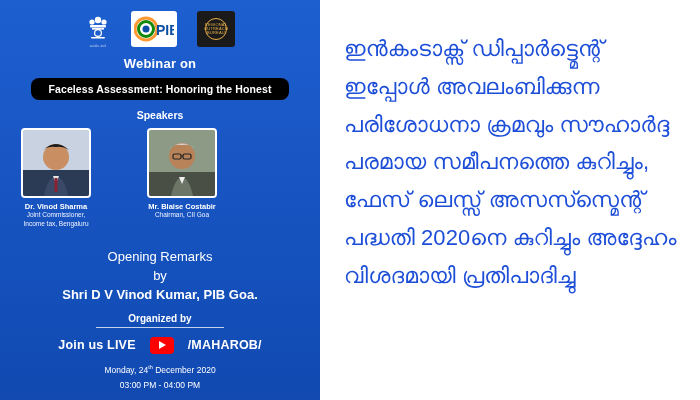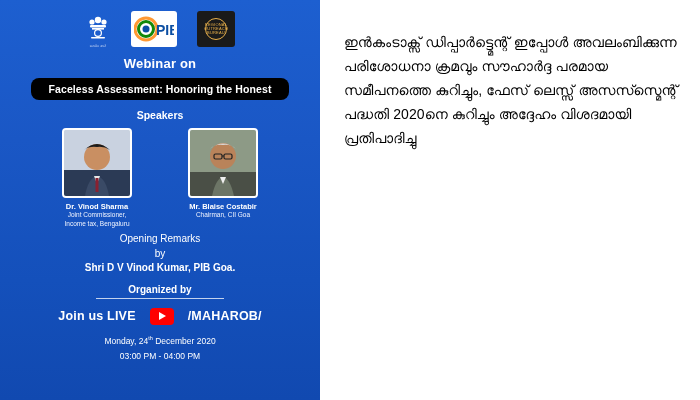--- a/index.html
+++ b/index.html
@@ -117,21 +117,21 @@
     letter-spacing: .1px;
   }
   .speakers-label {
     font-size: 10.5px;
     font-weight: bold;
     margin-top: 9px;
   }
 
   .speakers {
     display: flex;
-    justify-content: center;
+    justify-content: flex-start;
     gap: 34px;
     margin-top: 7px;
   }
   .speaker { width: 92px; }
   .photo-frame {
     width: 66px;
     height: 66px;
     margin: 0 auto;
     border: 2px solid #ffffff;
     border-radius: 4px;
@@ -145,22 +145,22 @@
     margin-top: 4px;
     line-height: 1.25;
   }
   .speaker-role {
     font-size: 6.5px;
     line-height: 1.3;
     color: #f0f4ff;
   }
 
   .remarks {
-    margin-top: 4px;
-    font-size: 10px;
+    margin-top: 20px;
+    font-size: 13px;
     line-height: 1.45;
   }
   .remarks .bold { font-weight: bold; }
   .organized-by {
     margin-top: 8px;
     font-size: 10px;
     font-weight: bold;
   }
   .org-rule {
     width: 128px;
@@ -217,23 +217,23 @@
 
   
   .caption-panel {
     flex: 1;
     background: #ffffff;
     padding: 30px 18px 20px 24px;
     box-sizing: border-box;
   }
   .caption-text {
     font-family: "Liberation Sans", sans-serif;
-    font-size: 14px;
+    font-size: 22px;
     line-height: 1.72;
-    color: #000000;
+    color: #1d4ed8;
     letter-spacing: .1px;
   }
 </style>
 </head>
 <body>
 
 <div class="page">
 
   <div class="poster">
     <div class="poster-inner">

